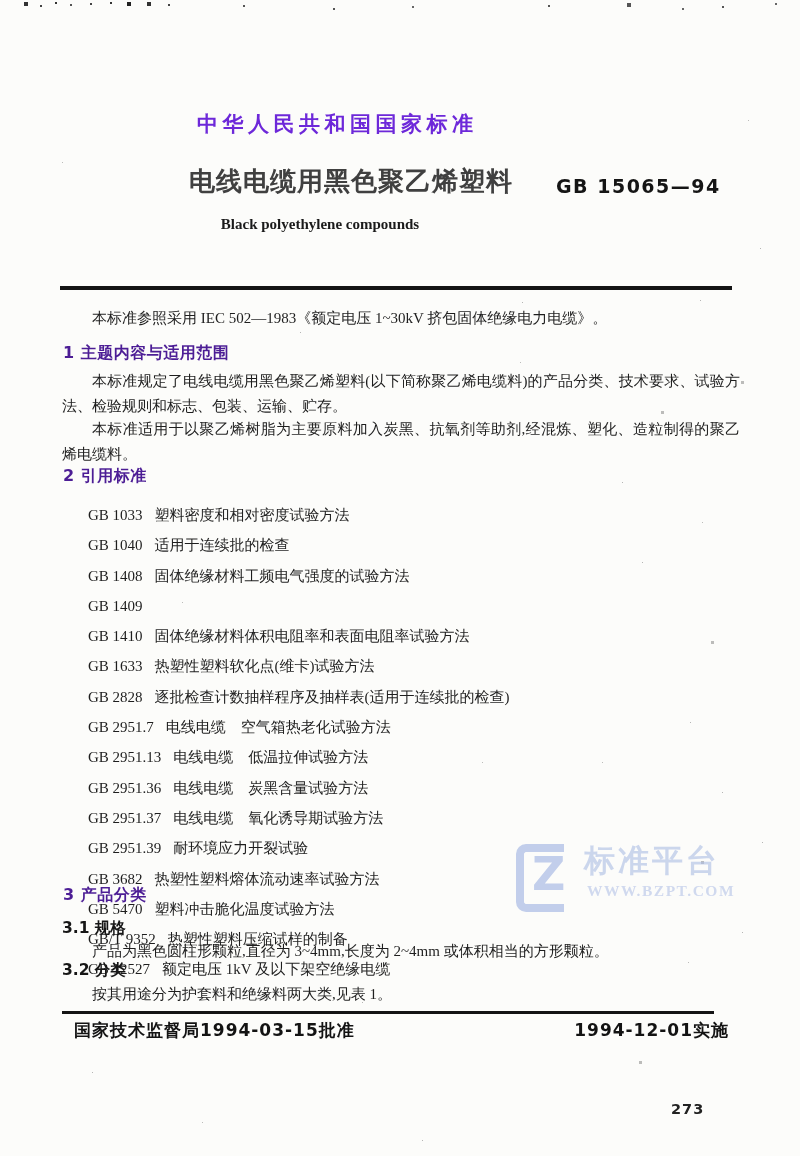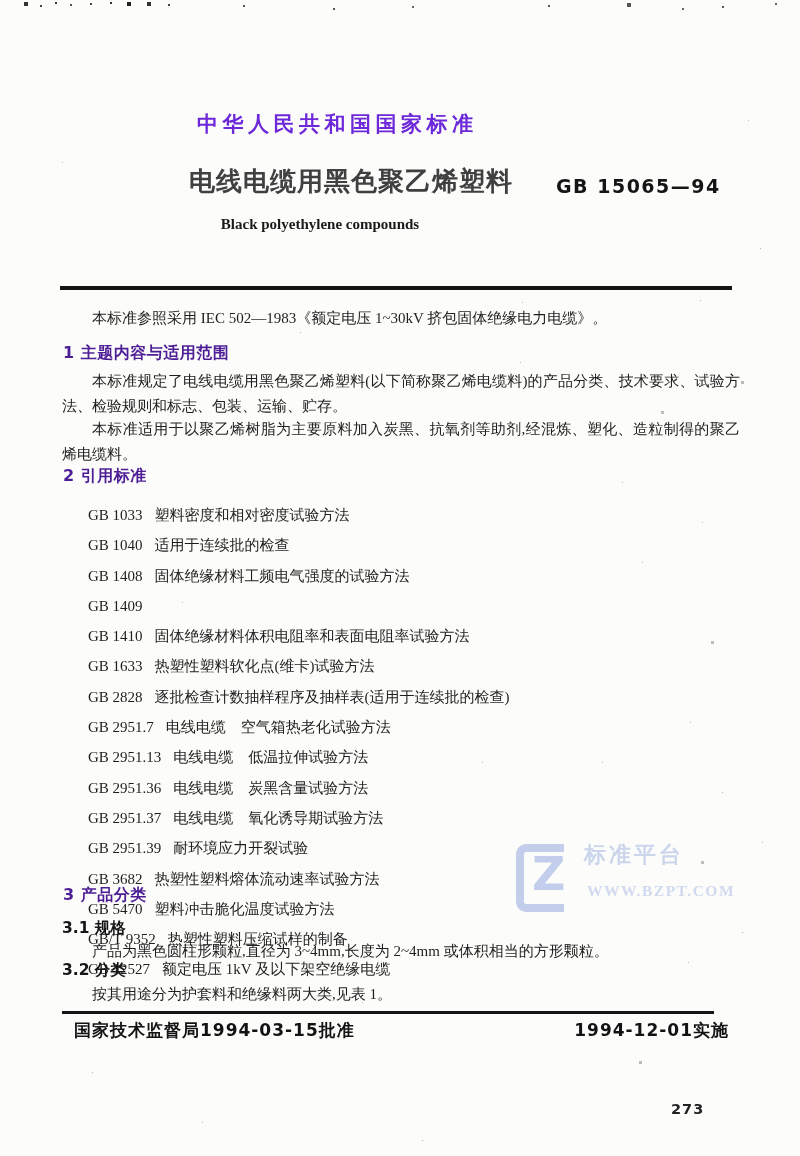--- a/index.html
+++ b/index.html
@@ -90,21 +90,21 @@
     border:8px solid #9fb3e2;border-right:none;border-radius:10px 0 0 10px;
   }
   .wm-z{
     position:absolute;left:16px;top:2px;
     font-family:"DejaVu Sans","Liberation Sans",sans-serif;
     font-weight:bold;font-size:46px;line-height:56px;color:#9fb3e2;
   }
   .wm-name{
     position:absolute;left:68px;top:0px;white-space:nowrap;
     font-family:"DejaVu Sans","Liberation Sans",sans-serif;
-    font-weight:bold;font-size:22px;letter-spacing:3px;color:#aebfe5;
+    font-weight:bold;font-size:31px;letter-spacing:3px;color:#aebfe5;
   }
   .wm-url{
     position:absolute;left:71px;top:42px;white-space:nowrap;
     font-weight:bold;font-size:15.5px;letter-spacing:1.5px;color:#b6c4e8;
   }
   
   .top-noise{
     position:absolute;left:0;top:0;width:2px;height:2px;background:transparent;
     box-shadow:25px 3px 0 1px #333,40px 5px 0 #444,55px 2px 0 #333,70px 4px 0 #555,
       90px 3px 0 #444,110px 2px 0 #333,128px 3px 0 1px #222,148px 3px 0 1px #333,

